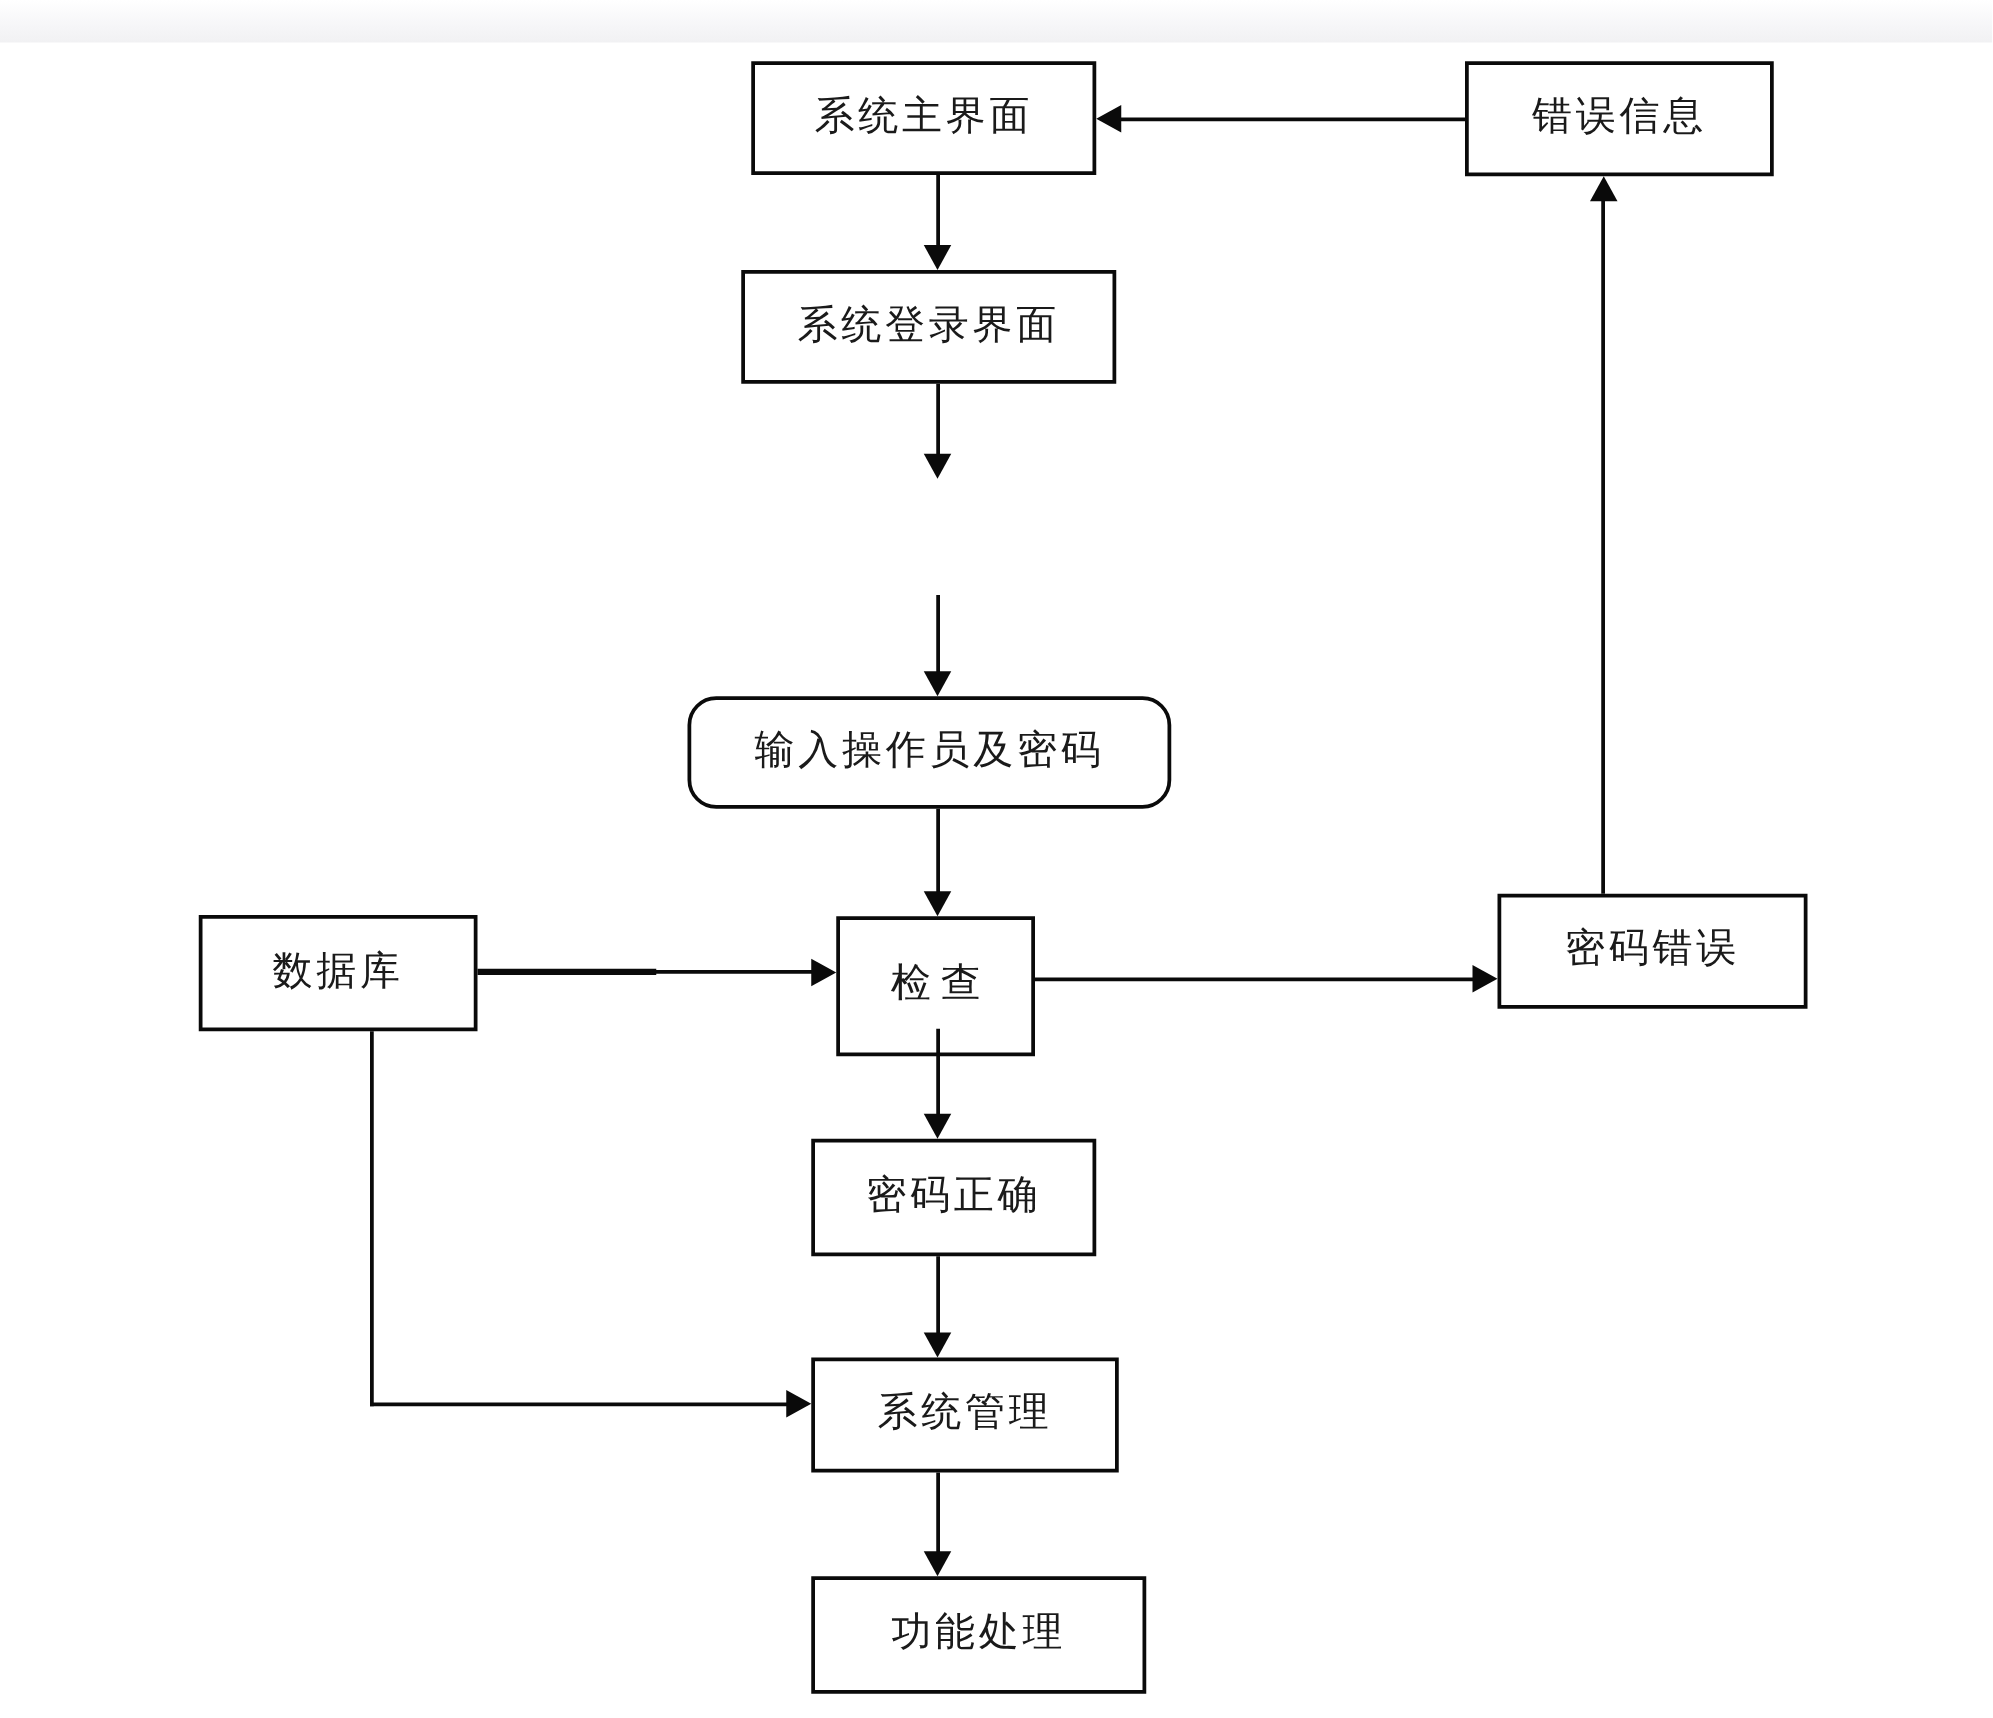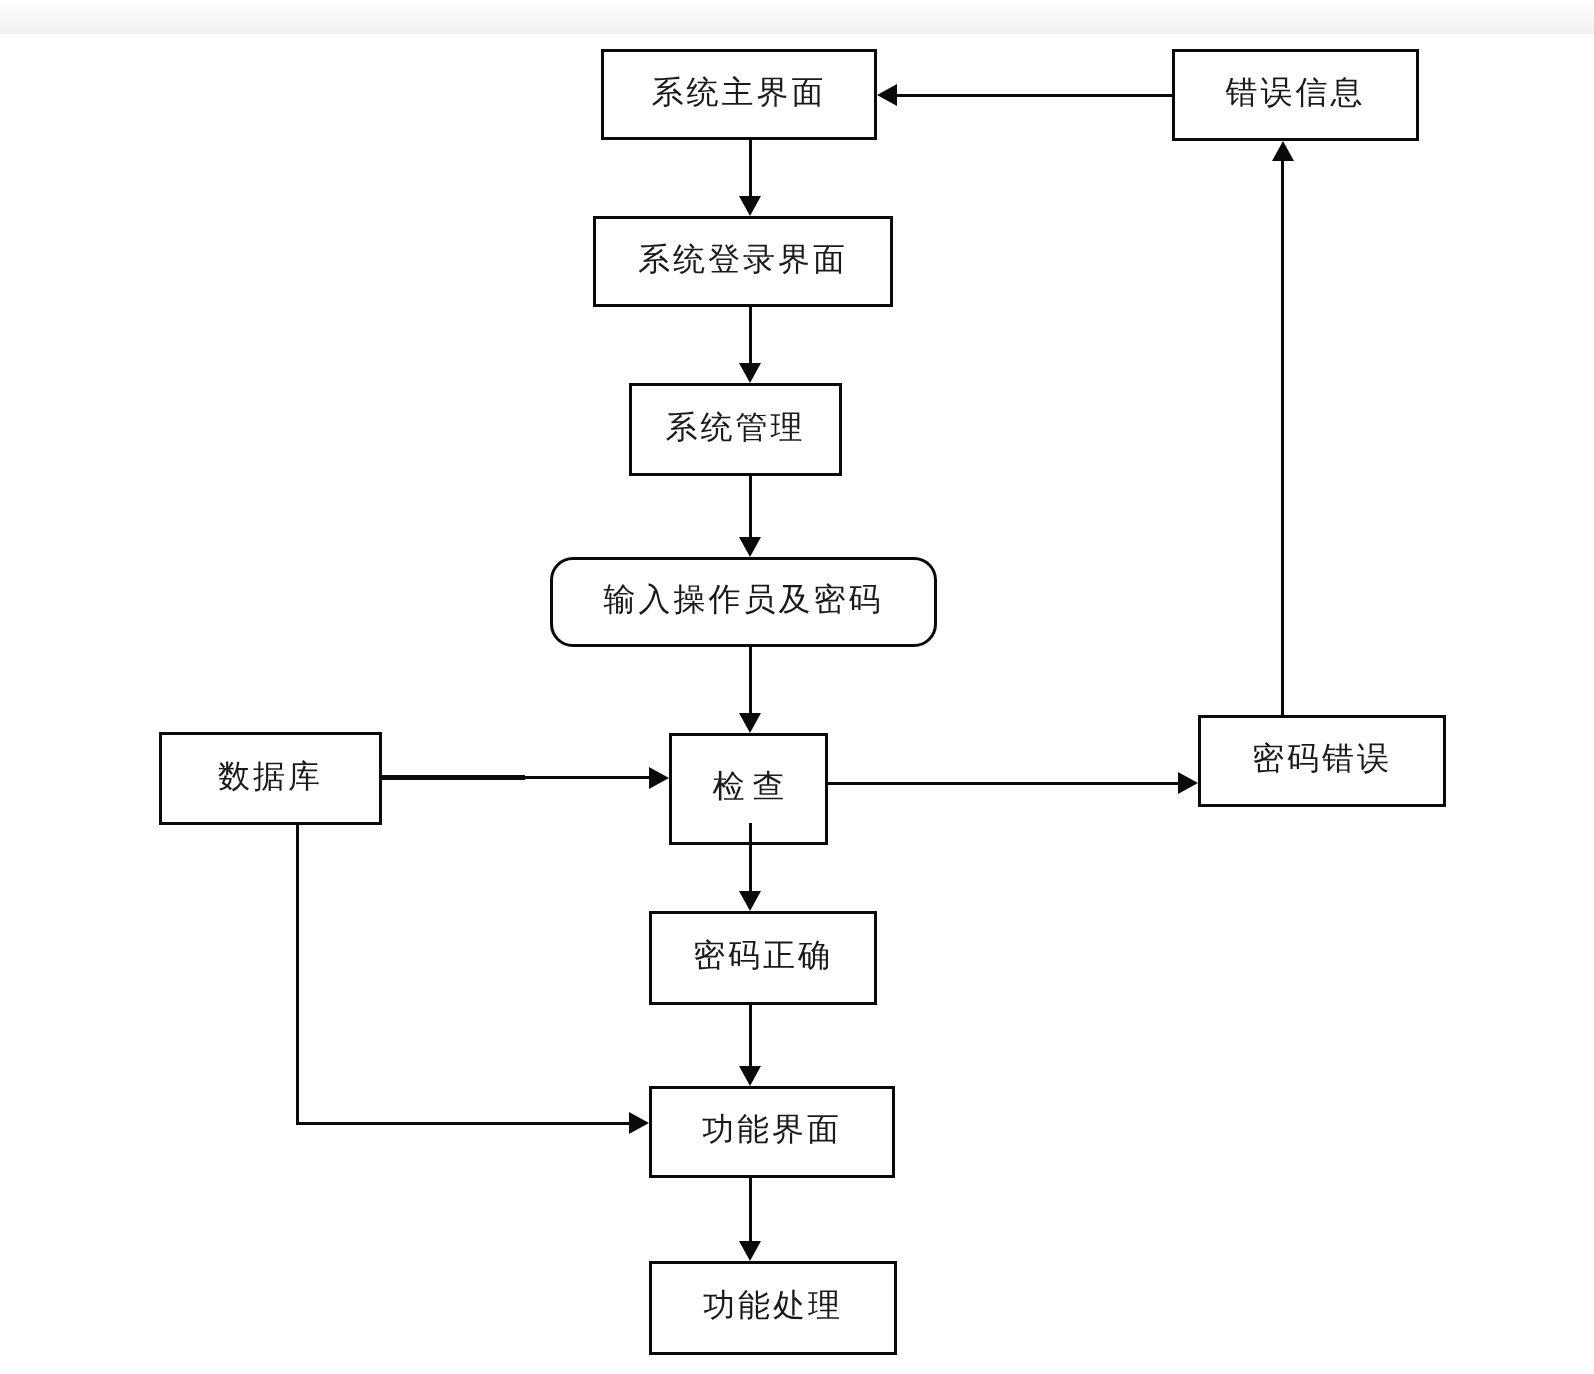--- a/index.html
+++ b/index.html
@@ -38,28 +38,27 @@
   }
 </style>
 </head>
 <body>
 
 <div id="canvas">
 
   <div class="node" style="left:601px; top:49px;  width:276px; height:91px;">系统主界面</div>
   <div class="node" style="left:1172px; top:49px; width:247px; height:92px;text-align:center;">错误信息</div>
   <div class="node" style="left:593px; top:216px; width:300px; height:91px;">系统登录界面</div>
-  <div class="node" style="left:629px; top:383px; width:213px; height:93px;">系统管理</div>
   <div class="node" style="left:550px; top:557px; width:387px; height:90px;border-radius:23px;">输入操作员及密码</div>
   <div class="node" style="left:159px; top:732px; width:223px; height:93px;">数据库</div>
   <div class="node" style="left:669px; top:733px; width:159px; height:112px; letter-spacing:8px; padding-left:8px;">检查</div>
   <div class="node" style="left:1198px; top:715px; width:248px; height:92px;">密码错误</div>
   <div class="node" style="left:649px; top:911px; width:228px; height:94px;">密码正确</div>
-  <div class="node" style="left:649px; top:1086px; width:246px; height:92px;">功能界面</div>
-  <div class="node" style="left:649px; top:1261px; width:248px; height:94px;">功能处理</div>
+  <div class="node" style="left:649px; top:1086px; width:246px; height:92px;">系统管理</div>
+  <div class="node" style="left:649px; top:1261px; width:268px; height:94px;">功能处理</div>
 
   <div class="vline" style="left:749px; top:140px; width:3px; height:58px;"></div>
   <div class="arrow down" style="left:739px; top:196px;"></div>
 
   <div class="hline" style="left:895px; top:94px; width:277px; height:3px;"></div>
   <div class="arrow left" style="left:877px; top:84px;"></div>
 
   <div class="vline" style="left:749px; top:307px; width:3px; height:58px;"></div>
   <div class="arrow down" style="left:739px; top:363px;"></div>
 

